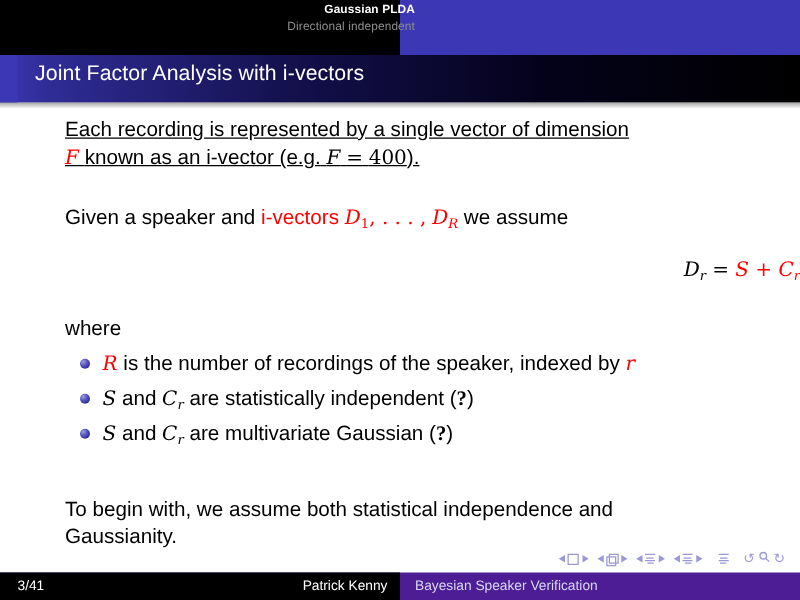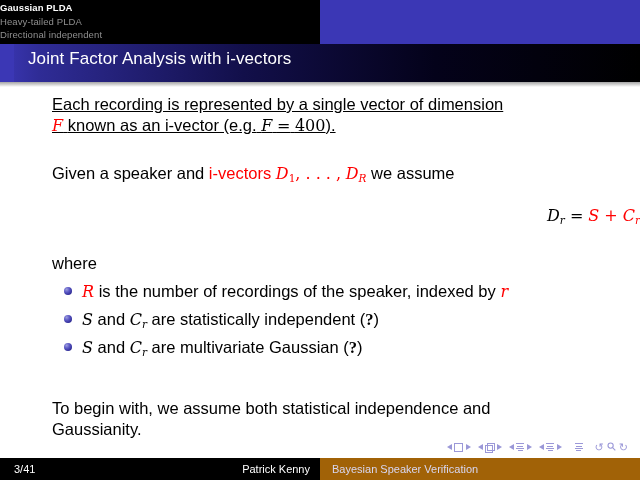--- a/index.html
+++ b/index.html
@@ -23,23 +23,23 @@
     background: #3b37b5;
   }
   .topnav-black {
     position: absolute;
     left: 0; top: 0;
     width: 320px; height: 44px;
     background: #000000;
   }
   .topnav-items {
     position: absolute;
-    left: 0; top: 1px;
+    left: 12px; top: 1px;
     width: 320px;
-    text-align: left;
+    text-align: right;
     line-height: 13.5px;
   }
   .topnav-item {
     display: block;
     font-size: 9.5px;
     letter-spacing: 0.1px;
     color: #8f8f8f;
     white-space: nowrap;
   }
   .topnav-item.active {
@@ -222,21 +222,21 @@
     color: #9b98d8;
     font-size: 11px;
     line-height: 11px;
   }
 
   
   .footer {
     position: absolute;
     left: 0; top: 458px;
     width: 640px; height: 22px;
-    background: #a16207;
+    background: #4c1d95;
   }
   .footer-black {
     position: absolute;
     left: 0; top: 0;
     width: 320px; height: 22px;
     background: #000000;
   }
   .footer-page {
     position: absolute;
     left: 14px; top: 5px;
@@ -260,21 +260,20 @@
     white-space: nowrap;
   }
 </style>
 </head>
 <body>
 
 <div class="topnav">
   <div class="topnav-black"></div>
   <div class="topnav-items">
     <span class="topnav-item active">Gaussian PLDA</span>
-    <span class="topnav-item">Heavy-tailed PLDA</span>
     <span class="topnav-item">Directional independent</span>
   </div>
 </div>
 
 <div class="titlebar">
   <div class="titlebar-leftstrip"></div>
   <div class="title-text">Joint Factor Analysis with i-vectors</div>
 </div>
 <div class="titlebar-shadow"></div>
 

